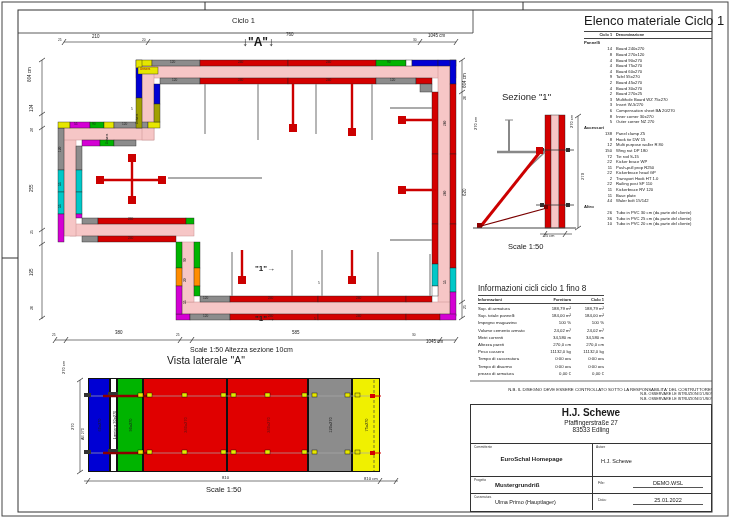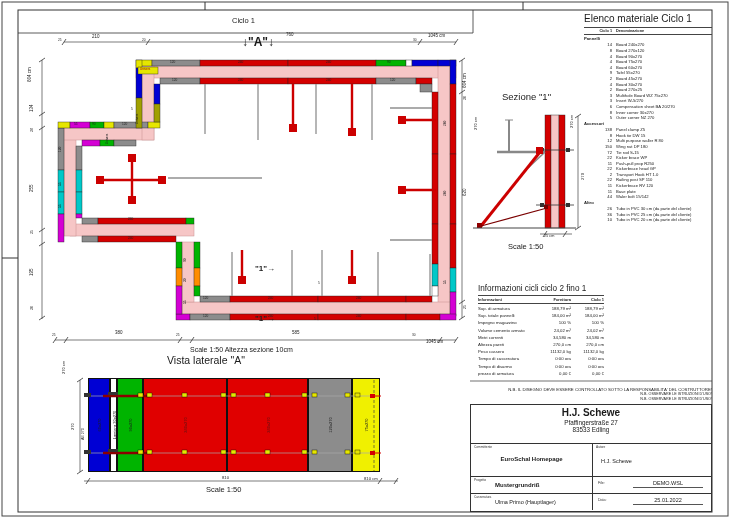--- a/index.html
+++ b/index.html
@@ -9,21 +9,21 @@
   .lbl{position:absolute;white-space:nowrap;line-height:1;color:#222}
   .lbl.rot{transform-origin:0 0;transform:rotate(-90deg)}
   .bold{font-weight:bold}
   
   #elev-panels{position:absolute;left:88px;top:378px;width:292px;height:94px;z-index:2}
   .epanel{position:absolute;top:0;height:100%;box-sizing:border-box;border:0.5px solid #111}
   .eplabel{position:absolute;left:50%;top:50%;transform:translate(-50%,-50%) rotate(-90deg);
            font-size:4px;white-space:nowrap;color:#1c1c1c}
   
   .matlist{position:absolute;left:584px;top:13px;width:128px;z-index:4}
-  .mat-title{font-size:10px;text-align:left;margin-bottom:3px;white-space:nowrap}
+  .mat-title{font-size:13px;text-align:left;margin-bottom:3px;white-space:nowrap}
   .mat-head{display:flex;font-size:3.8px;font-weight:bold;border-top:1px solid #444;
             border-bottom:1px solid #444;padding:1px 0;margin-bottom:1px}
   .mat-head .mq{font-weight:bold}
   .mq{width:28px;text-align:right;flex:none}
   .mn{margin-left:4px;white-space:nowrap}
   .mat-item{display:flex;font-size:4.2px;line-height:5.6px}
   .mat-group{font-size:4.2px;font-weight:bold;line-height:6.4px}
   
   .infotab{position:absolute;left:478px;top:284px;width:126px;z-index:4}
   .info-title{font-size:8.2px;white-space:nowrap;margin-bottom:2px}
@@ -504,21 +504,21 @@
           <span class="mn">Tubo in PVC 25 cm (da parte del cliente)</span>
         </div>
         <div class="mat-item">
           <span class="mq">10</span>
           <span class="mn">Tubo in PVC 20 cm (da parte del cliente)</span>
         </div>
       </div>
   </div>
 
   <div class="infotab">
-    <div class="info-title">Informazioni cicli  ciclo 2 fino 1</div>
+    <div class="info-title">Informazioni cicli  ciclo 1 fino 8</div>
     <div class="info-head">
       <span class="ilab">Informazioni</span>
       <span class="ival">Fornitura</span>
       <span class="ival">Ciclo 1</span>
     </div>
     <div id="info-rows">
         <div class="info-row">
           <span class="ilab">Sup. di armatura</span>
           <span class="ival">188,79 m²</span>
           <span class="ival">188,79 m²</span>

